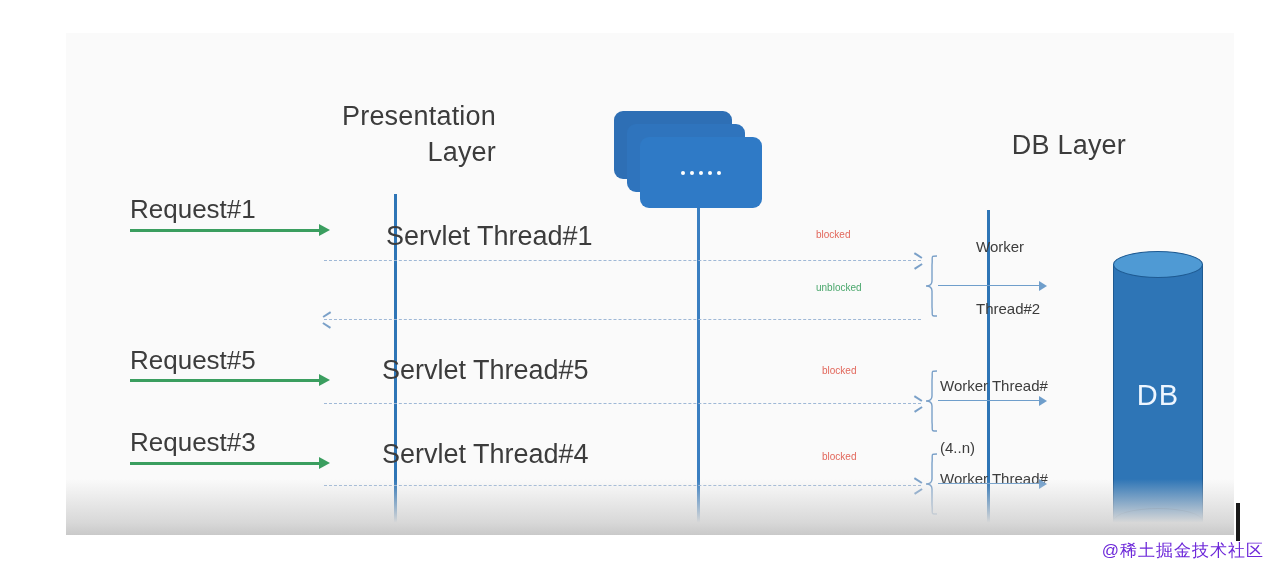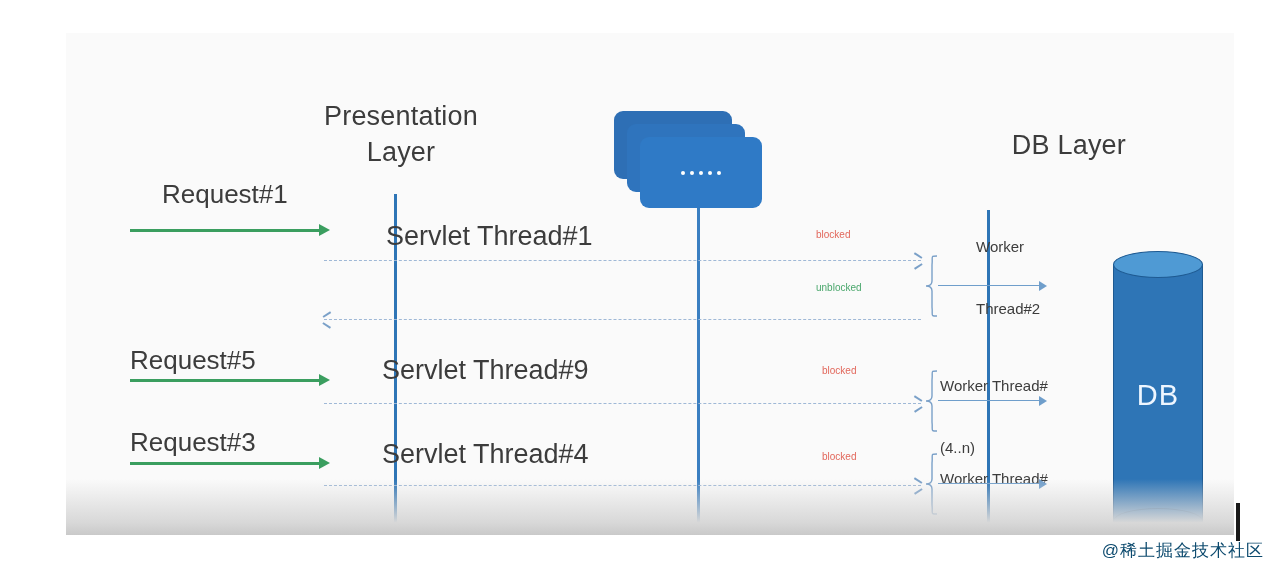--- a/index.html
+++ b/index.html
@@ -30,21 +30,21 @@
   
   .heading {
     position: absolute;
     color: #3c3c3c;
     font-size: 27px;
     font-weight: 400;
     letter-spacing: .2px;
     line-height: 1.32;
     white-space: pre;
   }
-  #presentation-layer-title { left: 240px; top: 66px; width: 190px; text-align: center; }
+  #presentation-layer-title { left: 240px; top: 66px; width: 190px; text-align: right; }
   #db-layer-title { left: 800px; top: 95px; width: 260px; text-align: right; }
 
   
   .lane-line { position: absolute; width: 3px; background: #2e75b6; }
   #presentation-lane { left: 328px; top: 161px; height: 330px; }
   #servlet-lane { left: 631px; top: 172px; height: 356px; background: #3a7fc1; }
   #db-lane { left: 921px; top: 177px; height: 351px; background: #2e75b6; }
 
   
   .request-label {
@@ -169,21 +169,21 @@
   }
   .db-arrow .head {
     position: absolute; top: 0; width: 0; height: 0;
     border-top: 5px solid transparent; border-bottom: 5px solid transparent;
     border-left: 8px solid #6f9ecb;
   }
 
   
   #watermark {
     position: absolute; right: 18px; bottom: 10px;
-    color: #0c4a6e; font-size: 17px; letter-spacing: 1px;
+    color: #6d28d9; font-size: 17px; letter-spacing: 1px;
     white-space: pre;
   }
   #right-bar {
     position: absolute; left: 1236px; top: 503px;
     width: 4px; height: 38px; background: #1a1a1a;
   }
 </style>
 </head>
 <body>
 
@@ -206,21 +206,21 @@
       <div class="card c3"></div>
       <div class="dots">
         <span></span>
           <span></span>
           <span></span>
           <span></span>
           <span></span>
       </div>
     </div>
 
-    <div class="request-label" style="left:64px; top:146px;margin-left:32px;">Request#1</div>
+    <div class="request-label" style="left:64px; top:161px;">Request#1</div>
     <div class="green-arrow" style="left:64px; top:191px; width:200px;">
       <div class="shaft" style="width:190px;"></div>
       <div class="head" style="left:189px;"></div>
     </div>
 
     <div class="servlet-label" style="left:320px; top:188px;">Servlet Thread#1</div>
 
     <div class="state-tag state-blocked" style="left:750px; top:196px;">blocked</div>
 
     <div class="dash-line" style="left:258px; top:222px; width:597px;">
@@ -250,21 +250,21 @@
       <div class="shaft" style="width:102px;"></div>
       <div class="head" style="left:101px;"></div>
     </div>
 
     <div class="request-label" style="left:64px; top:312px;">Request#5</div>
     <div class="green-arrow" style="left:64px; top:341px; width:200px;">
       <div class="shaft" style="width:190px;"></div>
       <div class="head" style="left:189px;"></div>
     </div>
 
-    <div class="servlet-label" style="left:316px; top:322px;">Servlet Thread#9</div>
+    <div class="servlet-label" style="left:316px; top:322px;">Servlet Thread#5</div>
 
     <div class="state-tag state-blocked" style="left:756px; top:332px;">blocked</div>
 
     <div class="dash-line" style="left:258px; top:365px; width:597px;">
       <div class="dashes"></div>
       <div class="arrow-r"></div>
     </div>
 
     <div class="worker-label" style="left:874px; top:302px;">
       <div>Worker Thread#</div>

